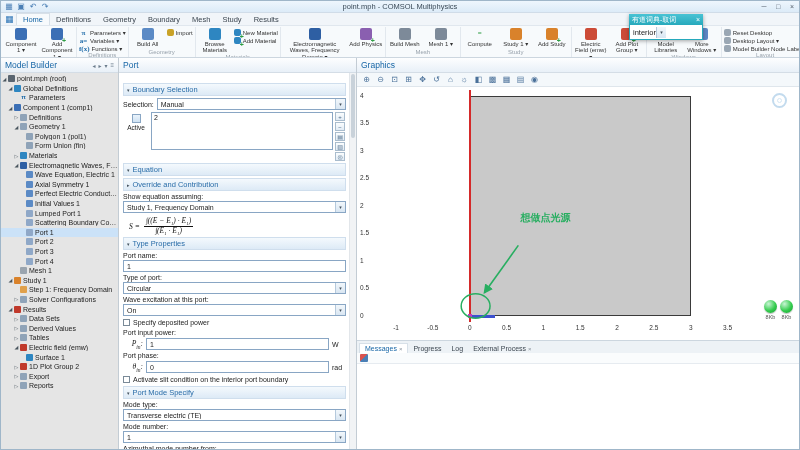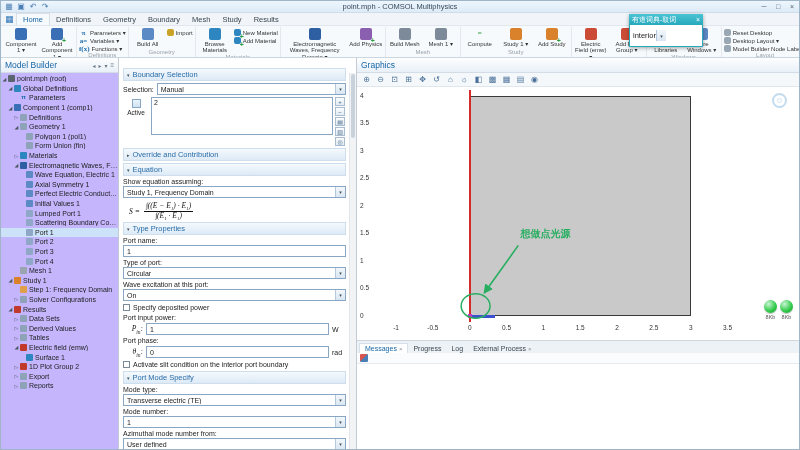--- a/index.html
+++ b/index.html
@@ -26,21 +26,21 @@
 .rsmall{display:flex;align-items:center;gap:2px;font-size:6px;color:#333;white-space:nowrap}
 .ric{position:relative;flex:none;border-radius:2px}
 .ric-big{width:12px;height:12px;margin-bottom:1px}
 .ric-small{width:7px;height:7px}
 .ric.txt{background:transparent!important;color:#1766a6;font-weight:bold;font-size:7px;display:flex;align-items:center;justify-content:center;font-family:"Liberation Serif",serif;width:auto;min-width:9px}
 .ric.plus::after{content:"+";position:absolute;right:-3px;bottom:-4px;color:#2f9e44;font-weight:bold;font-size:7px}
 .main{flex:1;display:flex;min-height:0}
 .panel-header{height:15px;background:linear-gradient(#fdfeff,#e8f0f8);border-bottom:1px solid #d4dde6;display:flex;align-items:center;padding:0 4px;color:#1766a6;font-size:8.5px;flex:none}
 .ph-icons{margin-left:auto;display:flex;gap:3px}
 .ph-icon{color:#6b7c8c;font-size:6px}
-.mb-panel{width:118px;flex:none;background:#c4b5fd;border-right:1px solid #c3ccd4;display:flex;flex-direction:column}
+.mb-panel{width:118px;flex:none;background:#e5e5e5;border-right:1px solid #c3ccd4;display:flex;flex-direction:column}
 .tree{flex:1;overflow:hidden;padding-top:1px}
 .trow{display:flex;align-items:center;height:9.6px;white-space:nowrap;overflow:hidden}
 .trow.selected{background:#cbe2f8}
 .arr{width:7px;flex:none;text-align:center;font-size:5px;color:#4a565f}
 .ti{width:7px;height:7px;flex:none;margin-right:2px;border-radius:1px;font-size:6px;line-height:7px;text-align:center;font-weight:bold}
 .lbl{font-size:7px;overflow:hidden;text-overflow:ellipsis}
 .set-panel{width:238px;flex:none;background:#fff;border-right:1px solid #c3ccd4;display:flex;flex-direction:column;position:relative}
 .set-body{flex:1;overflow:hidden;padding:8px 10px 0 4px}
 .sec-h{height:13px;margin-top:2px;background:linear-gradient(#f4f9fd,#ddeaf6);border:1px solid #cfdeed;display:flex;align-items:center;gap:3px;padding:0 3px;color:#2a6da8;font-size:7.5px}
 .sec-arr{font-size:5px;color:#44525e}
@@ -93,21 +93,21 @@
 .msg-tabs{height:13px;background:#edf2f6;border-top:1px solid #ccd6df;display:flex;align-items:flex-end;padding-left:2px;flex:none}
 .mtab{display:flex;align-items:center;gap:2px;padding:1px 5px;font-size:7px;color:#3c4650}
 .mtab.active{background:#fff;border:1px solid #d7e0e8;border-bottom:none;color:#1766a6}
 .mclose{font-size:6px;color:#8a949e}
 .msg-toolbar{height:11px;background:#fafcfd;border-bottom:1px solid #e6ebf0;display:flex;align-items:center;padding:0 3px;flex:none}
 .msg-icon{width:8px;height:8px;border-radius:1px;background:linear-gradient(135deg,#d9534f 50%,#4a7fb5 50%)}
 .msg-body{height:85px;background:#fff;flex:none}
 .dict-popup{position:absolute;left:628px;top:13px;width:74px;z-index:60;box-shadow:0 1px 4px rgba(0,0,0,.35);font-size:7px}
 .dict-header{height:11px;background:linear-gradient(#49c3d4,#27a9bc);color:#fff;display:flex;align-items:center;padding:0 3px}
 .dict-close{margin-left:auto;font-size:7px}
-.dict-body{height:22px;background:#fff;border:1px solid #27a9bc;border-top:none;display:flex;align-items:center;padding:0 1px 0 3px;color:#222;font-size:7.5px}
+.dict-body{height:15px;background:#fff;border:1px solid #27a9bc;border-top:none;display:flex;align-items:center;padding:0 1px 0 3px;color:#222;font-size:7.5px}
 .dict-body .dd-arr{height:11px}
 </style>
 </head>
 <body>
 
 <div class="app">
 
   <div class="titlebar">
     <div class="qat">
         <span class="tb-icon">▦</span>
@@ -463,20 +463,23 @@
           </div>
           <div class="trow" style="padding-left: 12px;">
             <span class="arr">▷</span>
             <span class="ti" style="background: rgb(143, 163, 184);"></span>
             <span class="lbl">Reports</span>
           </div>
         </div>
     </div>
 
     <div class="set-panel">
+      <div class="panel-header">
+        <span>Port</span>
+      </div>
       <div class="set-body">
 
         <div class="sec-h">
           <span class="sec-arr">▾</span>
           <span>Boundary Selection</span>
         </div>
         <div class="row">
           <span class="flabel">Selection:</span>
           <div class="dd">
             <span>Manual</span>
@@ -494,27 +497,27 @@
           <div class="sel-btns">
               <div class="sbtn">+</div>
               <div class="sbtn">−</div>
               <div class="sbtn">▤</div>
               <div class="sbtn">▥</div>
               <div class="sbtn">◎</div>
             </div>
         </div>
 
         <div class="sec-h">
+          <span class="sec-arr">▾</span>
+          <span>Equation</span>
+        </div>
+
+        <div class="sec-h">
           <span class="sec-arr">▸</span>
           <span>Override and Contribution</span>
-        </div>
-
-        <div class="sec-h">
-          <span class="sec-arr">▾</span>
-          <span>Equation</span>
         </div>
         <div class="flabel">Show equation assuming:</div>
         <div class="dd">
           <span>Study 1, Frequency Domain</span>
           <span class="dd-arr">▾</span>
         </div>
         <div class="equation">
           <span>S =</span>
           <span class="frac">
             <span class="num">∫((E − E₁) · E₁)</span>
@@ -647,21 +650,21 @@
           <span class="tick ytick" style="left: 3px; top: 224.8px;">0</span>
           <svg width="442" height="253" class="annot-svg">
             <defs>
               <marker id="ah" markerWidth="7" markerHeight="7" refX="5" refY="3" orient="auto">
                 <path d="M0,0L6,3L0,6Z" fill="#27ae60"></path>
               </marker>
             </defs>
             <line x1="161.32999999999998" y1="158.4" x2="127.44333333333333" y2="205.7" stroke="#27ae60" stroke-width="1.6" marker-end="url(#ah)"></line>
             <ellipse cx="118.60333333333335" cy="218.9" rx="14.438666666666666" ry="12.272866666666665" fill="none" stroke="#27ae60" stroke-width="1.5"></ellipse>
           </svg>
-          <div class="annot-text" style="color: rgb(39, 174, 96); left: 163.54px; top: 140px;">想做点光源</div>
+          <div class="annot-text" style="color: rgb(39, 174, 96); left: 163.54px; top: 124px;">想做点光源</div>
         </div>
       <div class="msg-tabs">
           <div class="mtab active">
             <span>Messages</span>
             <span class="mclose">×</span>
           </div>
           <div class="mtab">
             <span>Progress</span>
           </div>
           <div class="mtab">

